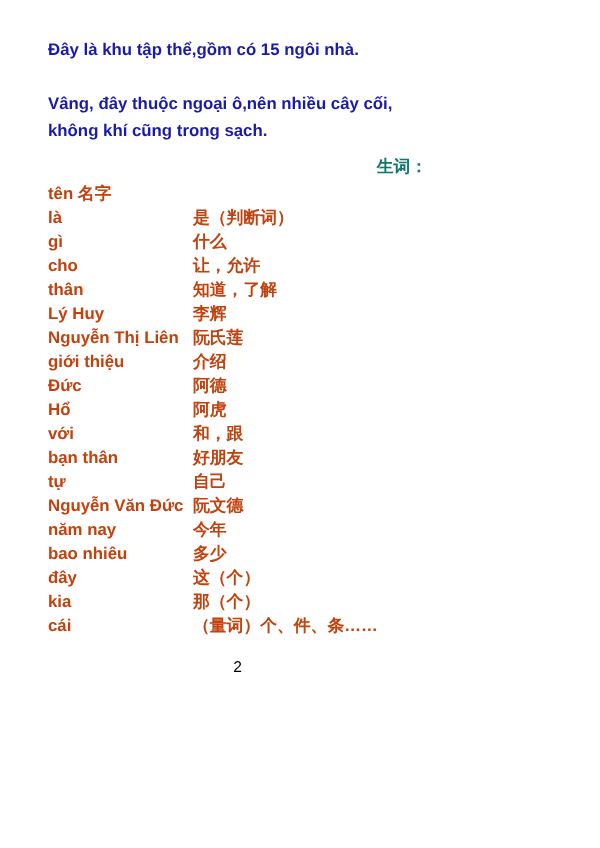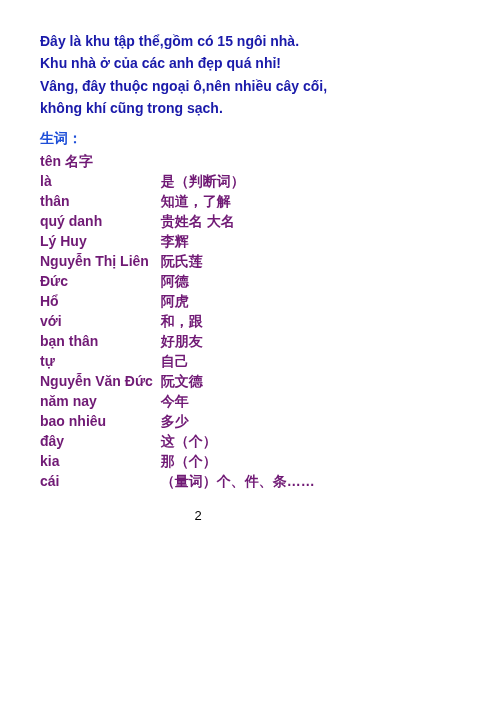--- a/index.html
+++ b/index.html
@@ -21,31 +21,32 @@
       position: relative;
     }
     .intro-text {
       color: #1a1aaa;
       font-weight: bold;
       font-size: 14px;
       line-height: 1.6;
       margin-bottom: 10px;
     }
     .vocab-label {
-      color: #1d4ed8;
+      color: #0f766e;
       font-weight: bold;
       font-size: 14px;
       margin-bottom: 4px;
+      text-align: right;
     }
     .vocab-table {
       width: 100%;
       border-collapse: collapse;
     }
     .vocab-table tr td {
-      color: #701a75;
+      color: #c2410c;
       font-weight: bold;
       font-size: 14px;
       padding: 1px 0;
       vertical-align: top;
     }
     .vocab-table tr td.viet {
       width: 120px;
       padding-right: 8px;
       white-space: nowrap;
     }
@@ -58,51 +59,59 @@
       font-size: 13px;
       margin-top: 16px;
     }
   </style>
 </head>
 <body>
 
 <div class="page">
   <div class="intro-text">
     <span>Đây là khu tập thể,gồm có 15 ngôi nhà.</span><br>
-    <span>Khu nhà ở của các anh đẹp quá nhỉ!</span><br>
+    <br>
     <span>Vâng, đây thuộc ngoại ô,nên nhiều cây cối, không khí cũng trong sạch.</span>
   </div>
 
   <div class="vocab-label">生词：</div>
 
   <table class="vocab-table">
     <tbody id="vocab-body">
     <tr>
           <td class="viet">tên    名字</td>
           <td class="chinese"></td>
         </tr>
         <tr>
           <td class="viet">là</td>
           <td class="chinese">是（判断词）</td>
         </tr>
         <tr>
+          <td class="viet">gì</td>
+          <td class="chinese">什么</td>
+        </tr>
+        <tr>
+          <td class="viet">cho</td>
+          <td class="chinese">让，允许</td>
+        </tr>
+        <tr>
           <td class="viet">thân</td>
           <td class="chinese">知道，了解</td>
-        </tr>
-        <tr>
-          <td class="viet">quý danh</td>
-          <td class="chinese">贵姓名  大名</td>
         </tr>
         <tr>
           <td class="viet">Lý Huy</td>
           <td class="chinese">李辉</td>
         </tr>
         <tr>
           <td class="viet">Nguyễn Thị Liên</td>
           <td class="chinese">阮氏莲</td>
+        </tr>
+        <tr>
+          <td class="viet">giới thiệu</td>
+          <td class="chinese">介绍</td>
         </tr>
         <tr>
           <td class="viet">Đức</td>
           <td class="chinese">阿德</td>
         </tr>
         <tr>
           <td class="viet">Hổ</td>
           <td class="chinese">阿虎</td>
         </tr>
         <tr>

